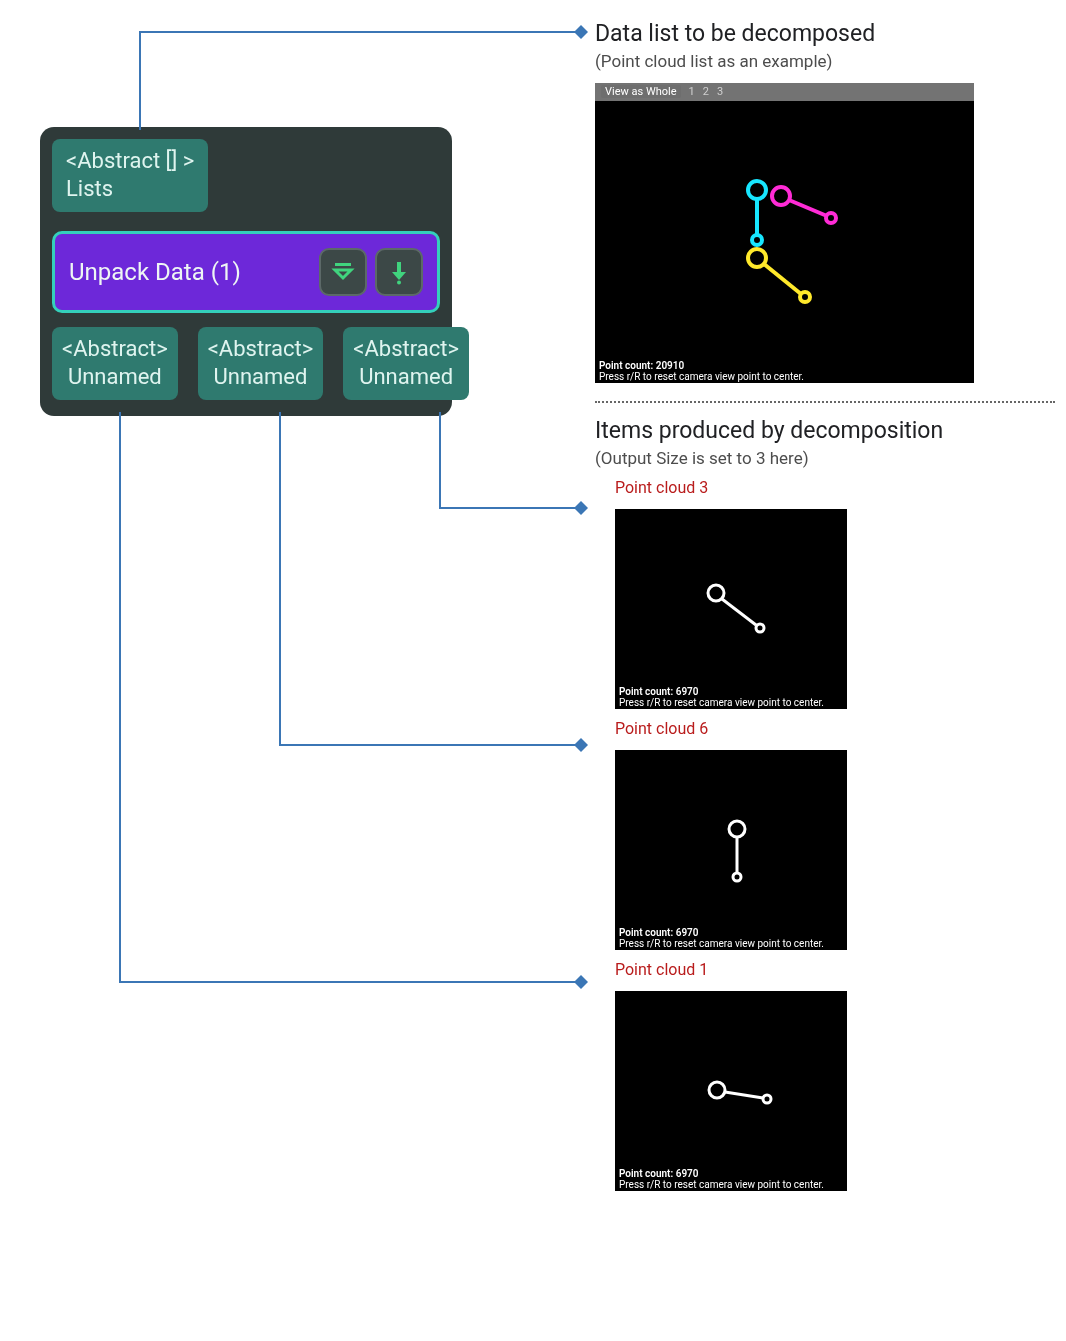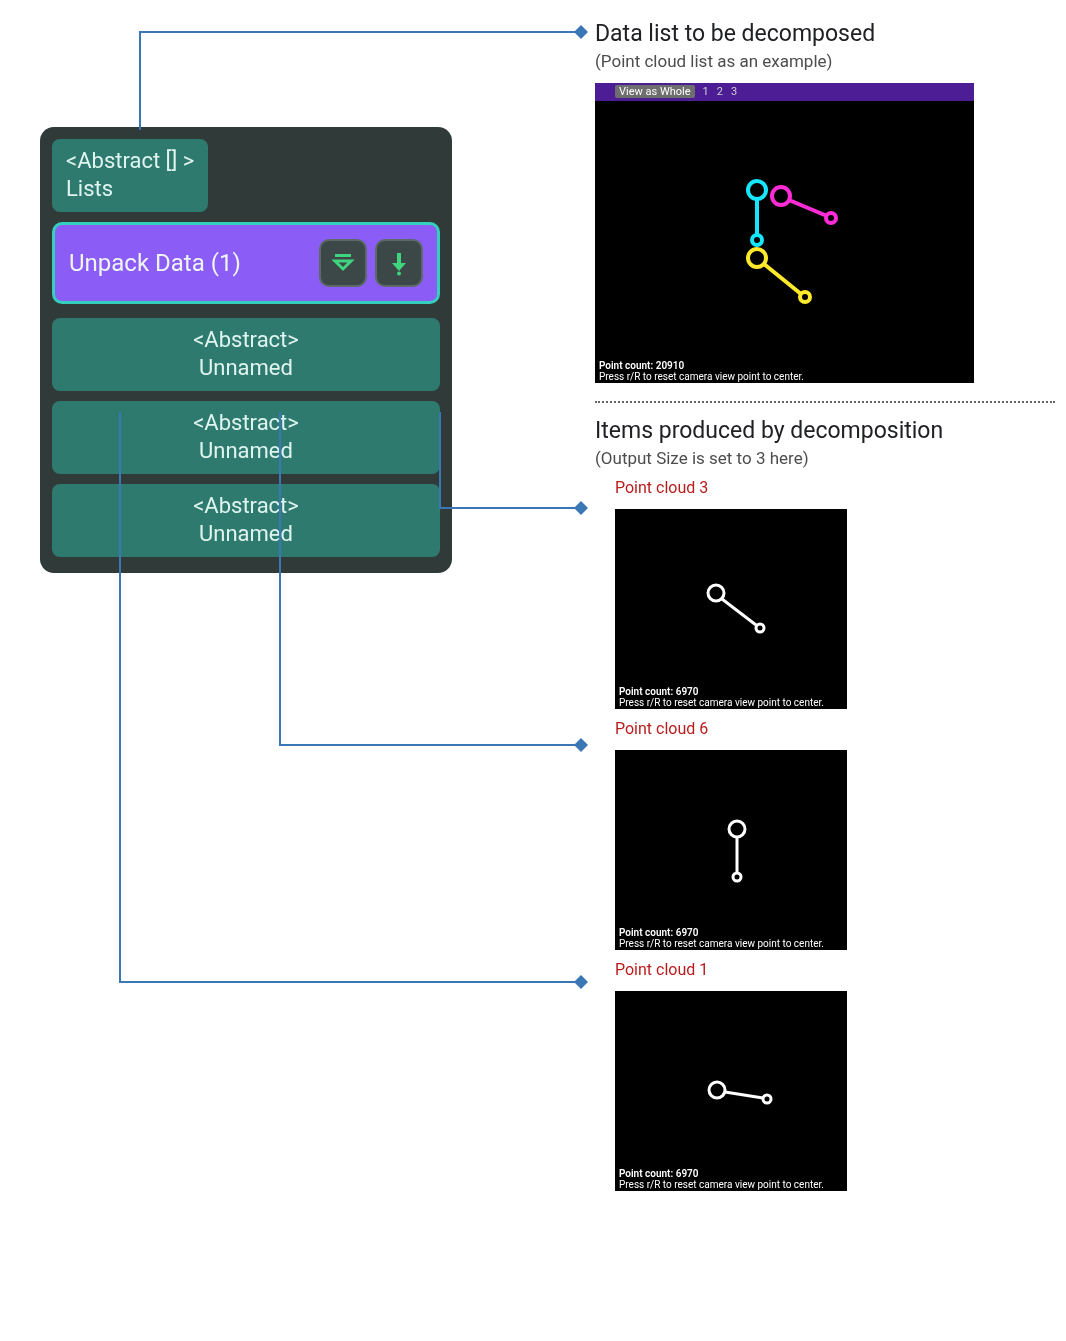--- a/index.html
+++ b/index.html
@@ -25,44 +25,43 @@
     display: inline-block;
     background: #2f7a6f;
     color: #dff4ef;
     border-radius: 8px;
     padding: 8px 14px 10px 14px;
     line-height: 1.25;
   }
   .port-in .type { display:block; }
   .port-in .name { display:block; }
   .title-row {
-    margin-top: 10px;
+    margin-top: 19px;
     border: 3px solid #34d0bb;
     border-radius: 10px;
-    background: #8b5cf6;
+    background: #6d28d9;
     padding: 14px 14px;
     display: flex;
     align-items: center;
     justify-content: space-between;
   }
   .title-text { color: #eef6f4; font-size: 24px; }
   .title-icons { display:flex; gap:8px; }
   .icon-btn {
     width: 48px; height: 48px;
     border-radius: 10px;
     border: 2px solid #5c6968;
     background: #3c4847;
     display: flex; align-items: center; justify-content: center;
   }
   .icon-btn svg { display:block; }
   .outputs {
     display: flex;
-    gap: 10px;
+    gap: 20px;
     margin-top: 14px;
-    flex-direction: column;
   }
   .port-out {
     flex: 1 1 0;
     background: #2f7a6f;
     color: #dff4ef;
     border-radius: 8px;
     padding: 8px 10px 10px 10px;
     text-align: center;
     line-height: 1.25;
   }
@@ -87,26 +86,26 @@
   .pc-box {
     margin-top: 12px;
     width: 379px;
     background: #000;
     color: #fff;
     position: relative;
   }
   .pc-main { width: 379px; height: 300px; }
   .pc-small { width: 232px; height: 200px; margin-left: 20px; }
   .pc-tabs {
-    background: #4c1d95;
+    background: #737373;
     display: flex;
     align-items: center;
     font-size: 11px;
     height: 18px;
-    padding-left: 20px;
+    padding-left: 6px;
     gap: 8px;
   }
   .pc-tabs .tab-whole {
     background: #6e6e6e; color: #fff; padding: 0 4px; border-radius: 2px;
   }
   .pc-tabs .tab-num { color: #d0d0d0; }
   .pc-canvas {
     position: relative;
     width: 100%; height: calc(100% - 42px);
     background: #000;

